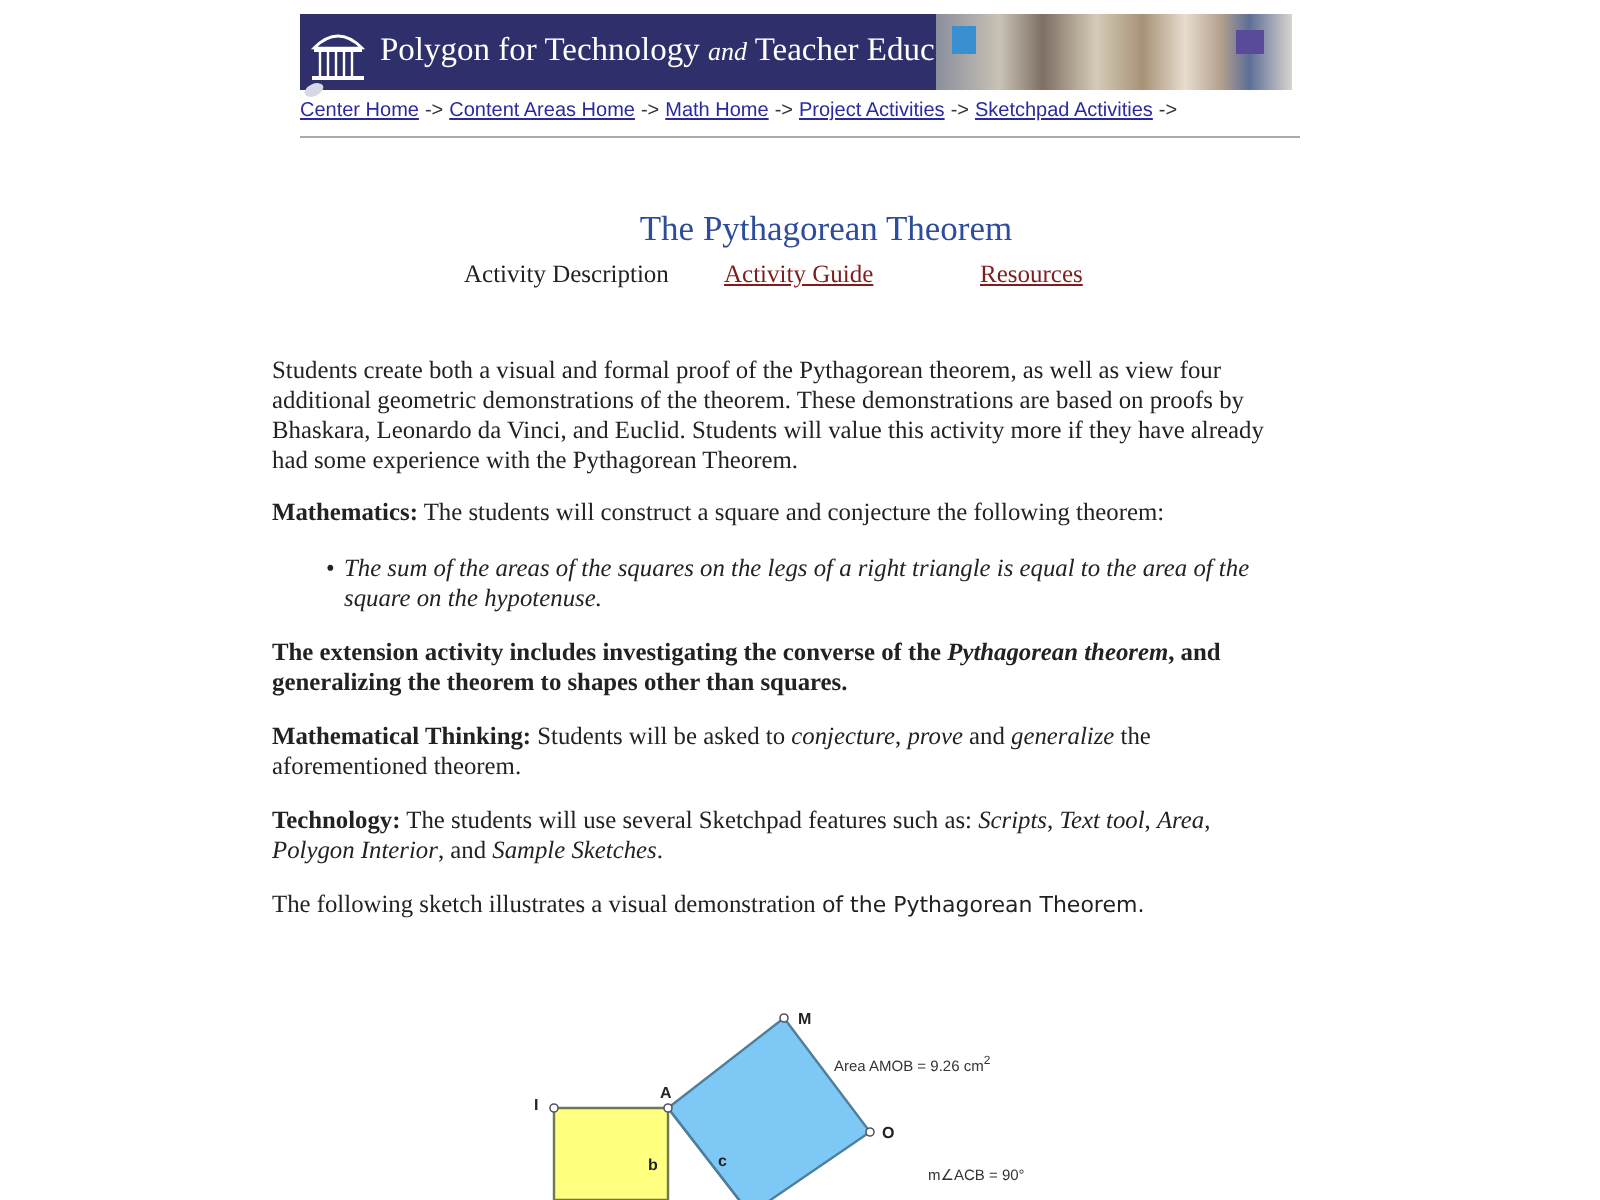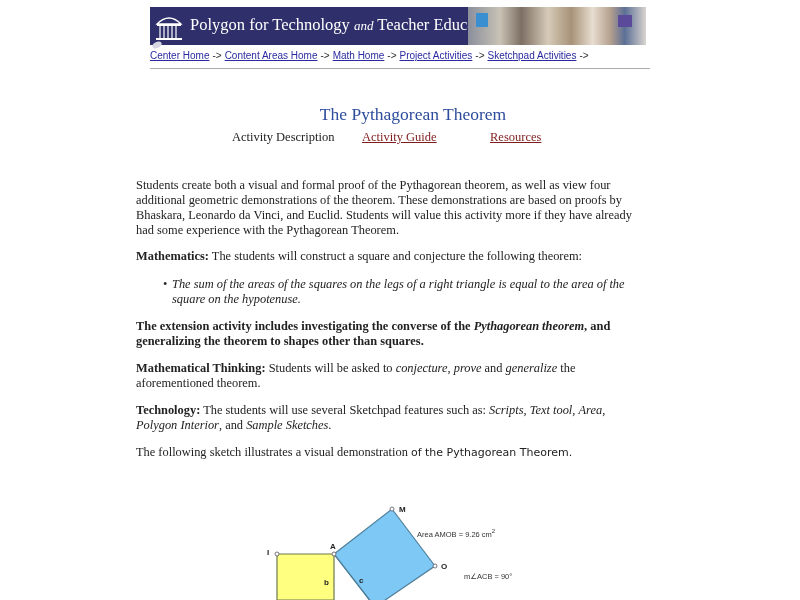--- a/index.html
+++ b/index.html
@@ -99,14 +99,14 @@
     <circle cx="142" cy="14" r="2" fill="#fff" stroke="#556" stroke-width="0.8"></circle>
     <circle cx="185" cy="71" r="2" fill="#fff" stroke="#556" stroke-width="0.8"></circle>
   </svg>
   <span class="sk-label" style="left:17px;top:53px;">I</span>
   <span class="sk-label" style="left:80px;top:47px;">A</span>
   <span class="sk-label" style="left:149px;top:10px;">M</span>
   <span class="sk-label" style="left:191px;top:67px;">O</span>
   <span class="sk-label" style="left:74px;top:83px;">b</span>
   <span class="sk-label" style="left:109px;top:81px;">c</span>
   <span class="sk-measure" style="left:167px;top:33px;"><span>Area AMOB = 9.26 cm</span><sup style="font-size:6px;">2</sup></span>
-  <span class="sk-measure" style="left:214px;top:77px;">m∠ACB = 90°</span>
+  <span class="sk-measure" style="left:214px;top:88px;">m∠ACB = 90°</span>
 </div>
 
 </body></html>

